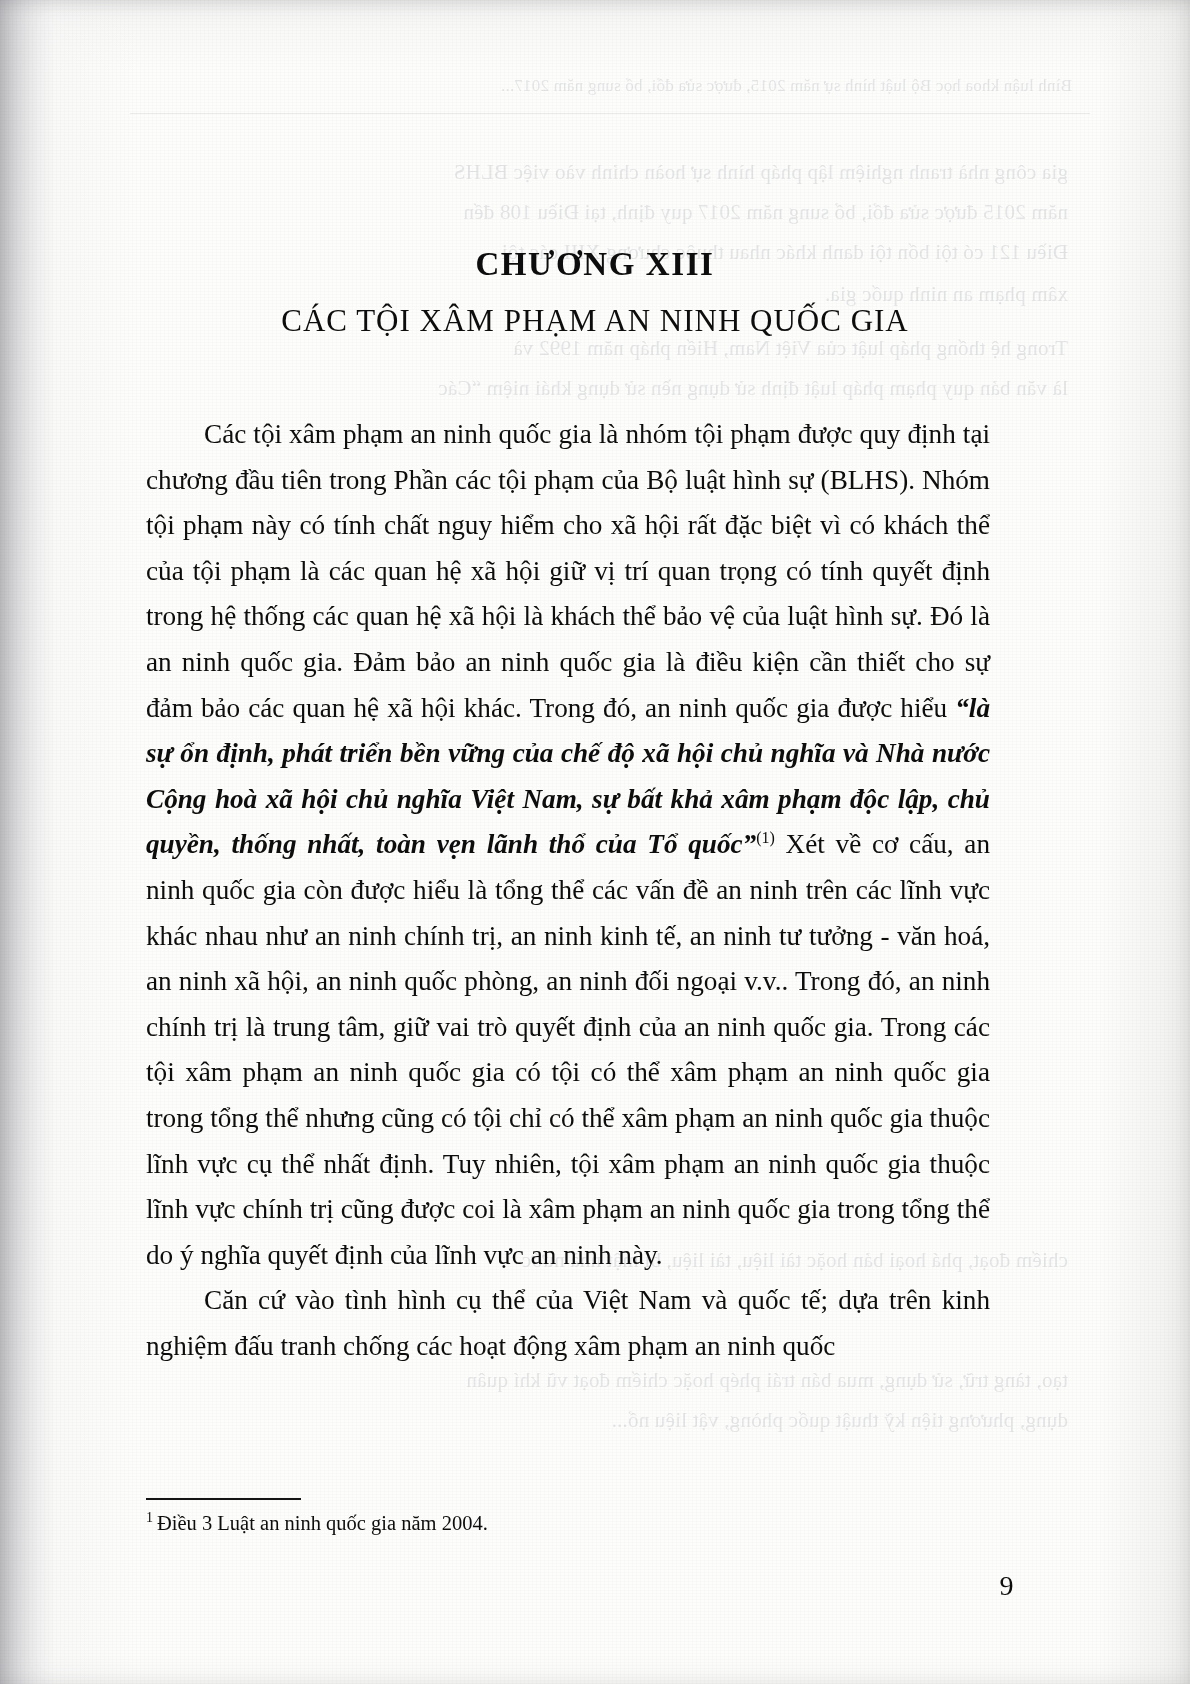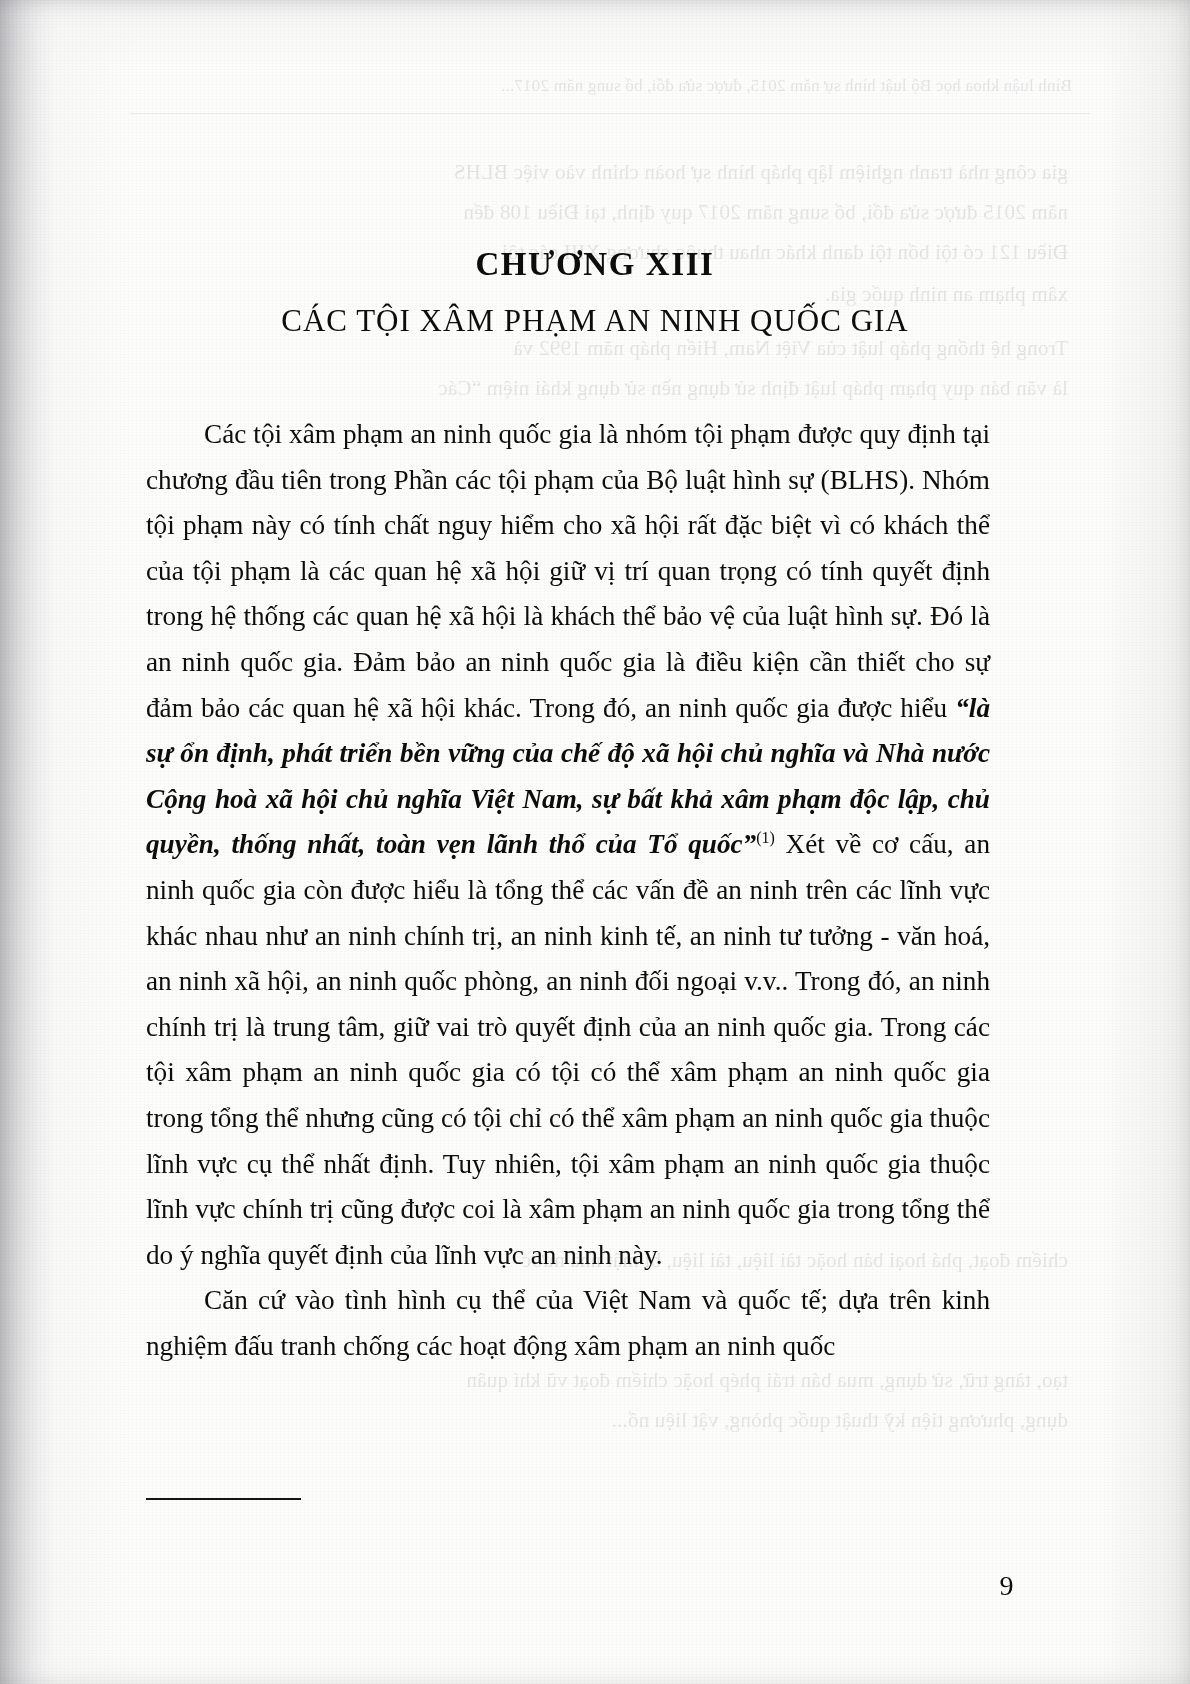--- a/index.html
+++ b/index.html
@@ -201,20 +201,21 @@
     <section class="body-block">
 
       <p class="para"><span class="indent"></span><span>Các tội xâm phạm an ninh quốc gia là nhóm tội phạm được quy định tại chương đầu tiên trong Phần các tội phạm của Bộ luật hình sự (BLHS). Nhóm tội phạm này có tính chất nguy hiểm cho xã hội rất đặc biệt vì có khách thể của tội phạm là các quan hệ xã hội giữ vị trí quan trọng có tính quyết định trong hệ thống các quan hệ xã hội là khách thể bảo vệ của luật hình sự. Đó là an ninh quốc gia. Đảm bảo an ninh quốc gia là điều kiện cần thiết cho sự đảm bảo các quan hệ xã hội khác. Trong đó, an ninh quốc gia được hiểu </span><i>“là sự ổn định, phát triển bền vững của chế độ xã hội chủ nghĩa và Nhà nước Cộng hoà xã hội chủ nghĩa Việt Nam, sự bất khả xâm phạm độc lập, chủ quyền, thống nhất, toàn vẹn lãnh thổ của Tổ quốc”</i><span class="fn-ref">(1)</span><span> Xét về cơ cấu, an ninh quốc gia còn được hiểu là tổng thể các vấn đề an ninh trên các lĩnh vực khác nhau như an ninh chính trị, an ninh kinh tế, an ninh tư tưởng - văn hoá, an ninh xã hội, an ninh quốc phòng, an ninh đối ngoại v.v.. Trong đó, an ninh chính trị là trung tâm, giữ vai trò quyết định của an ninh quốc gia. Trong các tội xâm phạm an ninh quốc gia có tội có thể xâm phạm an ninh quốc gia trong tổng thể nhưng cũng có tội chỉ có thể xâm phạm an ninh quốc gia thuộc lĩnh vực cụ thể nhất định. Tuy nhiên, tội xâm phạm an ninh quốc gia thuộc lĩnh vực chính trị cũng được coi là xâm phạm an ninh quốc gia trong tổng thể do ý nghĩa quyết định của lĩnh vực an ninh này.</span></p>
 
       <p class="para"><span class="indent"></span><span>Căn cứ vào tình hình cụ thể của Việt Nam và quốc tế; dựa trên kinh nghiệm đấu tranh chống các hoạt động xâm phạm an ninh quốc</span></p>
 
     </section>
 
     <aside class="footnote">
       <div class="footnote-rule"></div>
+      <div class="footnote-text"><span class="fn-mark">1</span><span>Điều 3 Luật an ninh quốc gia năm 2004.</span></div>
     </aside>
 
     <div class="folio">9</div>
 
   </div>
 
   <div class="grain"></div>
   <div class="edge-shadow"></div>
 
 </div>

